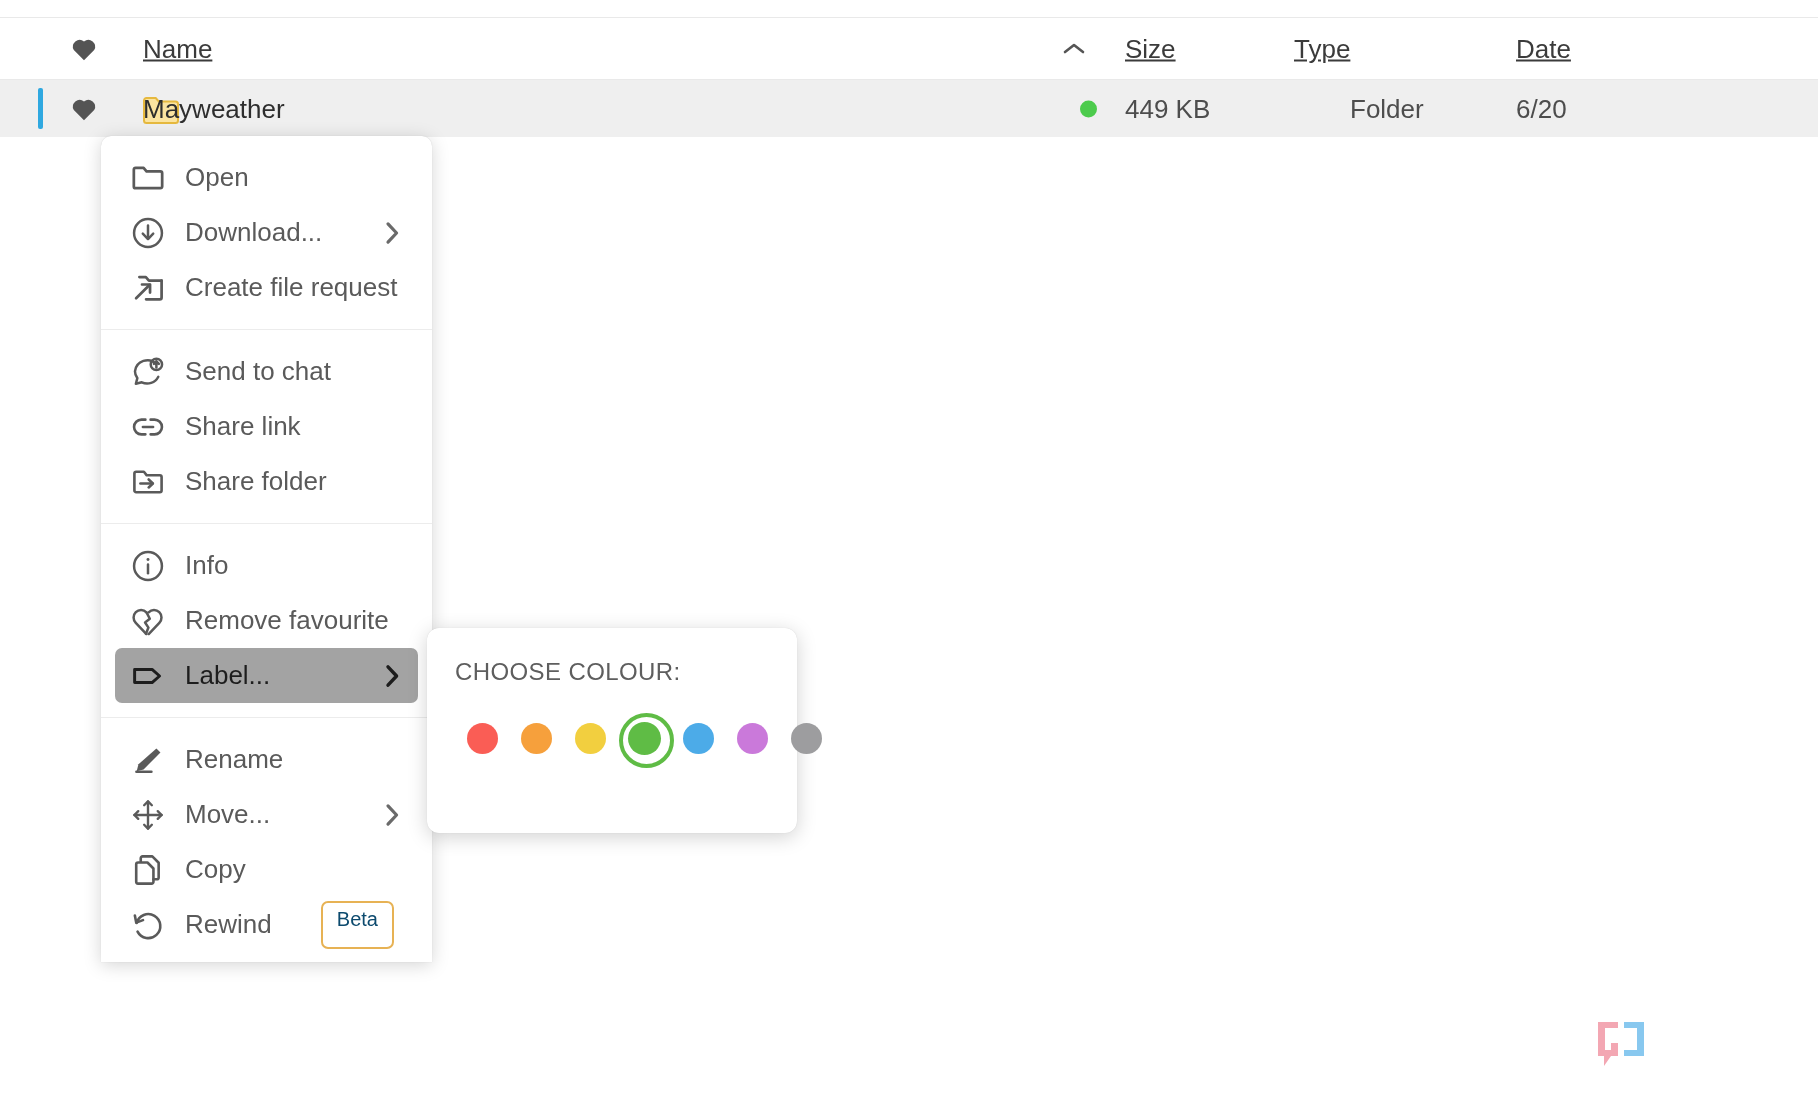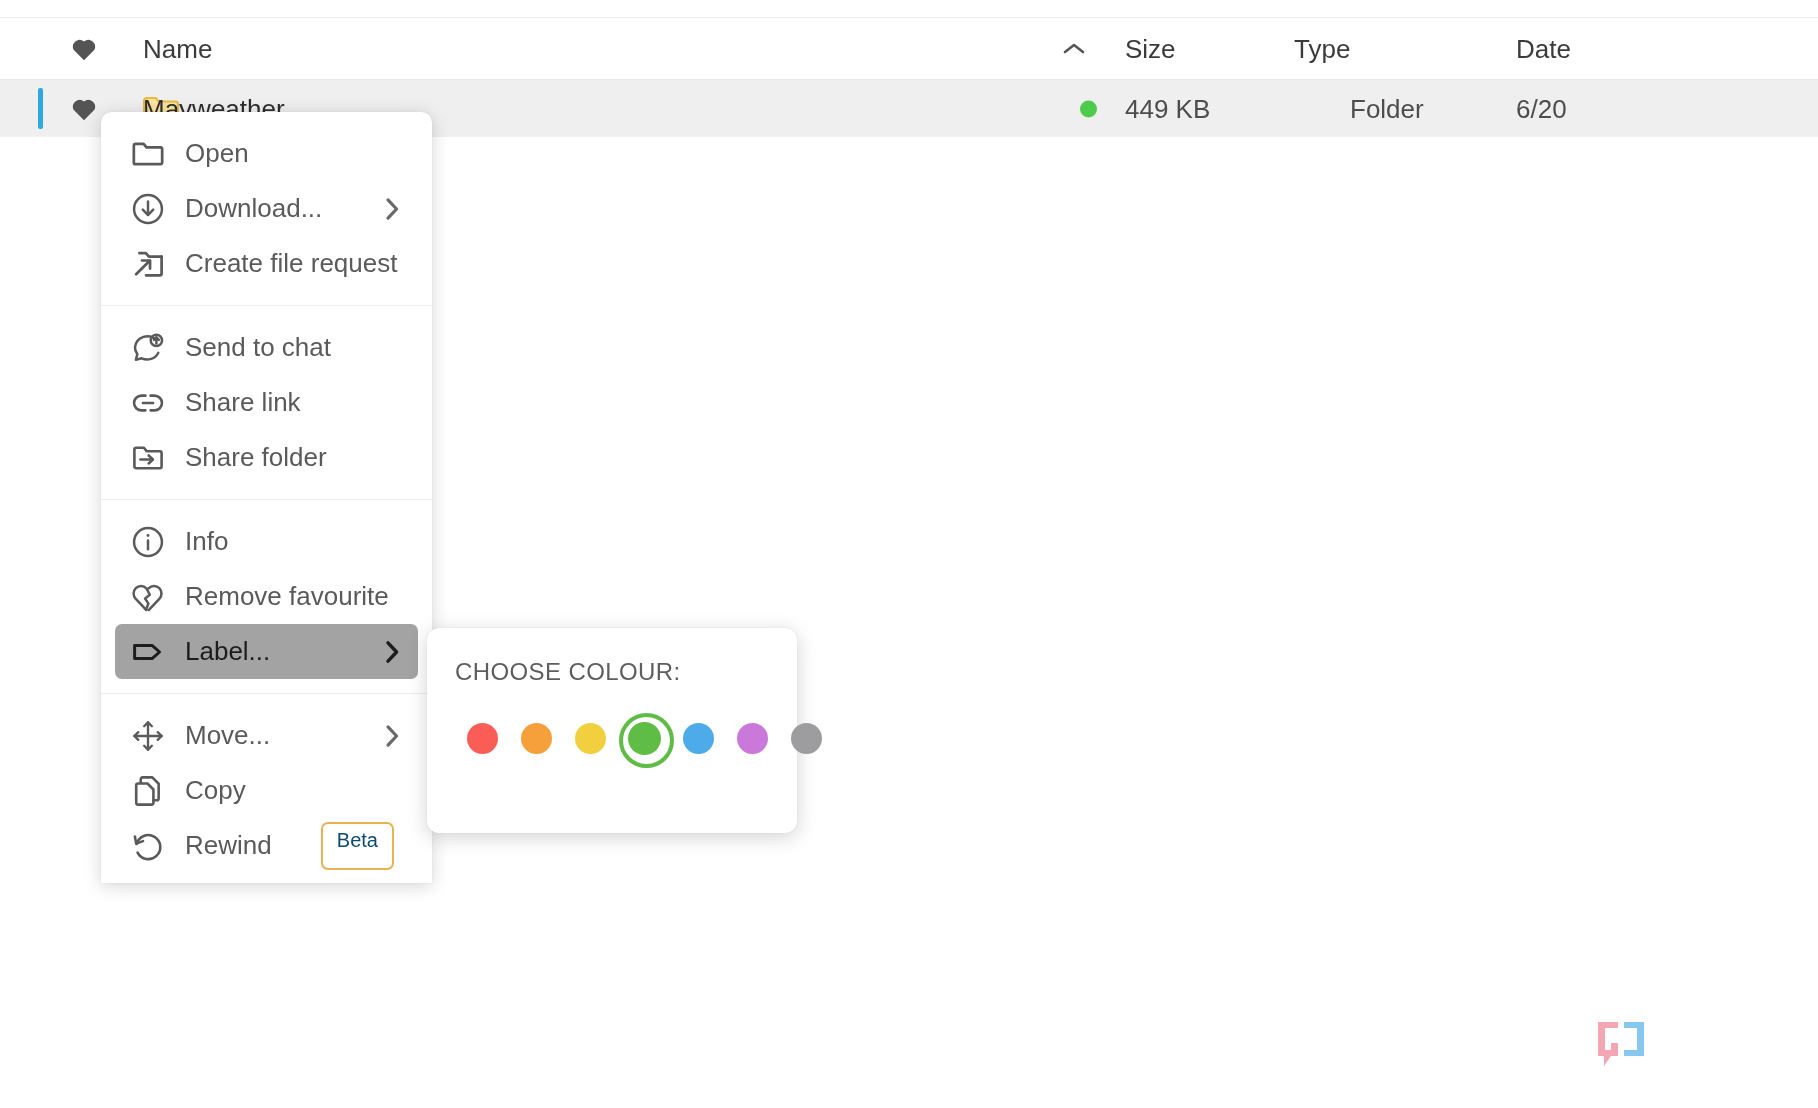--- a/index.html
+++ b/index.html
@@ -57,20 +57,21 @@
     position: absolute;
     top: 50%;
     transform: translateY(-50%);
     white-space: nowrap;
   }
 
   .hdr-text {
     font-size: 26px;
     color: #3b3b3b;
     font-weight: 400;
+    text-decoration: underline;
   }
 
   .row-text {
     font-size: 26px;
     color: #4d4d4d;
     font-weight: 400;
   }
   .row-text.name {
     color: #2e2e2e;
   }
@@ -123,21 +124,21 @@
   .col-type   { left: 1294px; }
   .col-date   { left: 1516px; }
   .val-size   { left: 1125px; }
   .val-type   { left: 1350px; }
   .val-date   { left: 1516px; }
 
   
   #context-menu {
     position: absolute;
     left: 101px;
-    top: 112px;
+    top: 136px;
     width: 331px;
     background: #ffffff;
     border-radius: 10px 10px 0 0;
     box-shadow: 0 3px 18px rgba(0,0,0,0.17), 0 0 1px rgba(0,0,0,0.18);
     padding: 14px 0 0 0;
     box-sizing: border-box;
   }
 
   .menu-group {
     padding: 0 0 14px 0;
@@ -429,20 +430,29 @@
       <span class="mi-spacer"></span>
       <span class="mi-arrow">
         <svg viewBox="0 0 14 22" fill="none" stroke="currentColor" stroke-width="3" stroke-linecap="round" stroke-linejoin="round" aria-hidden="true">
           <polyline points="3.5,3 11,11 3.5,19"></polyline>
         </svg>
       </span>
     </div>
   </div>
 
   <div class="menu-group pad-top">
+    <div class="menu-item">
+      <span class="mi-icon">
+        <svg viewBox="0 0 30 28" fill="none" stroke="currentColor" stroke-width="2.3" stroke-linecap="round" stroke-linejoin="round" aria-hidden="true">
+          <path d="M22.4 3.8 26 7.4 11.1 22.3 5 23.9l1.6-6.1L22.4 3.8Z" fill="currentColor" stroke="none"></path>
+          <line x1="4.8" y1="24.4" x2="18" y2="24.4"></line>
+        </svg>
+      </span>
+      <span class="mi-label">Rename</span>
+    </div>
 
     <div class="menu-item">
       <span class="mi-icon">
         <svg viewBox="0 0 30 30" fill="none" stroke="currentColor" stroke-width="2.1" stroke-linecap="round" stroke-linejoin="round" aria-hidden="true">
           <line x1="15" y1="3" x2="15" y2="27"></line>
           <line x1="3" y1="15" x2="27" y2="15"></line>
           <polyline points="11.6,6.4 15,3 18.4,6.4"></polyline>
           <polyline points="11.6,23.6 15,27 18.4,23.6"></polyline>
           <polyline points="6.4,11.6 3,15 6.4,18.4"></polyline>
           <polyline points="23.6,11.6 27,15 23.6,18.4"></polyline>

